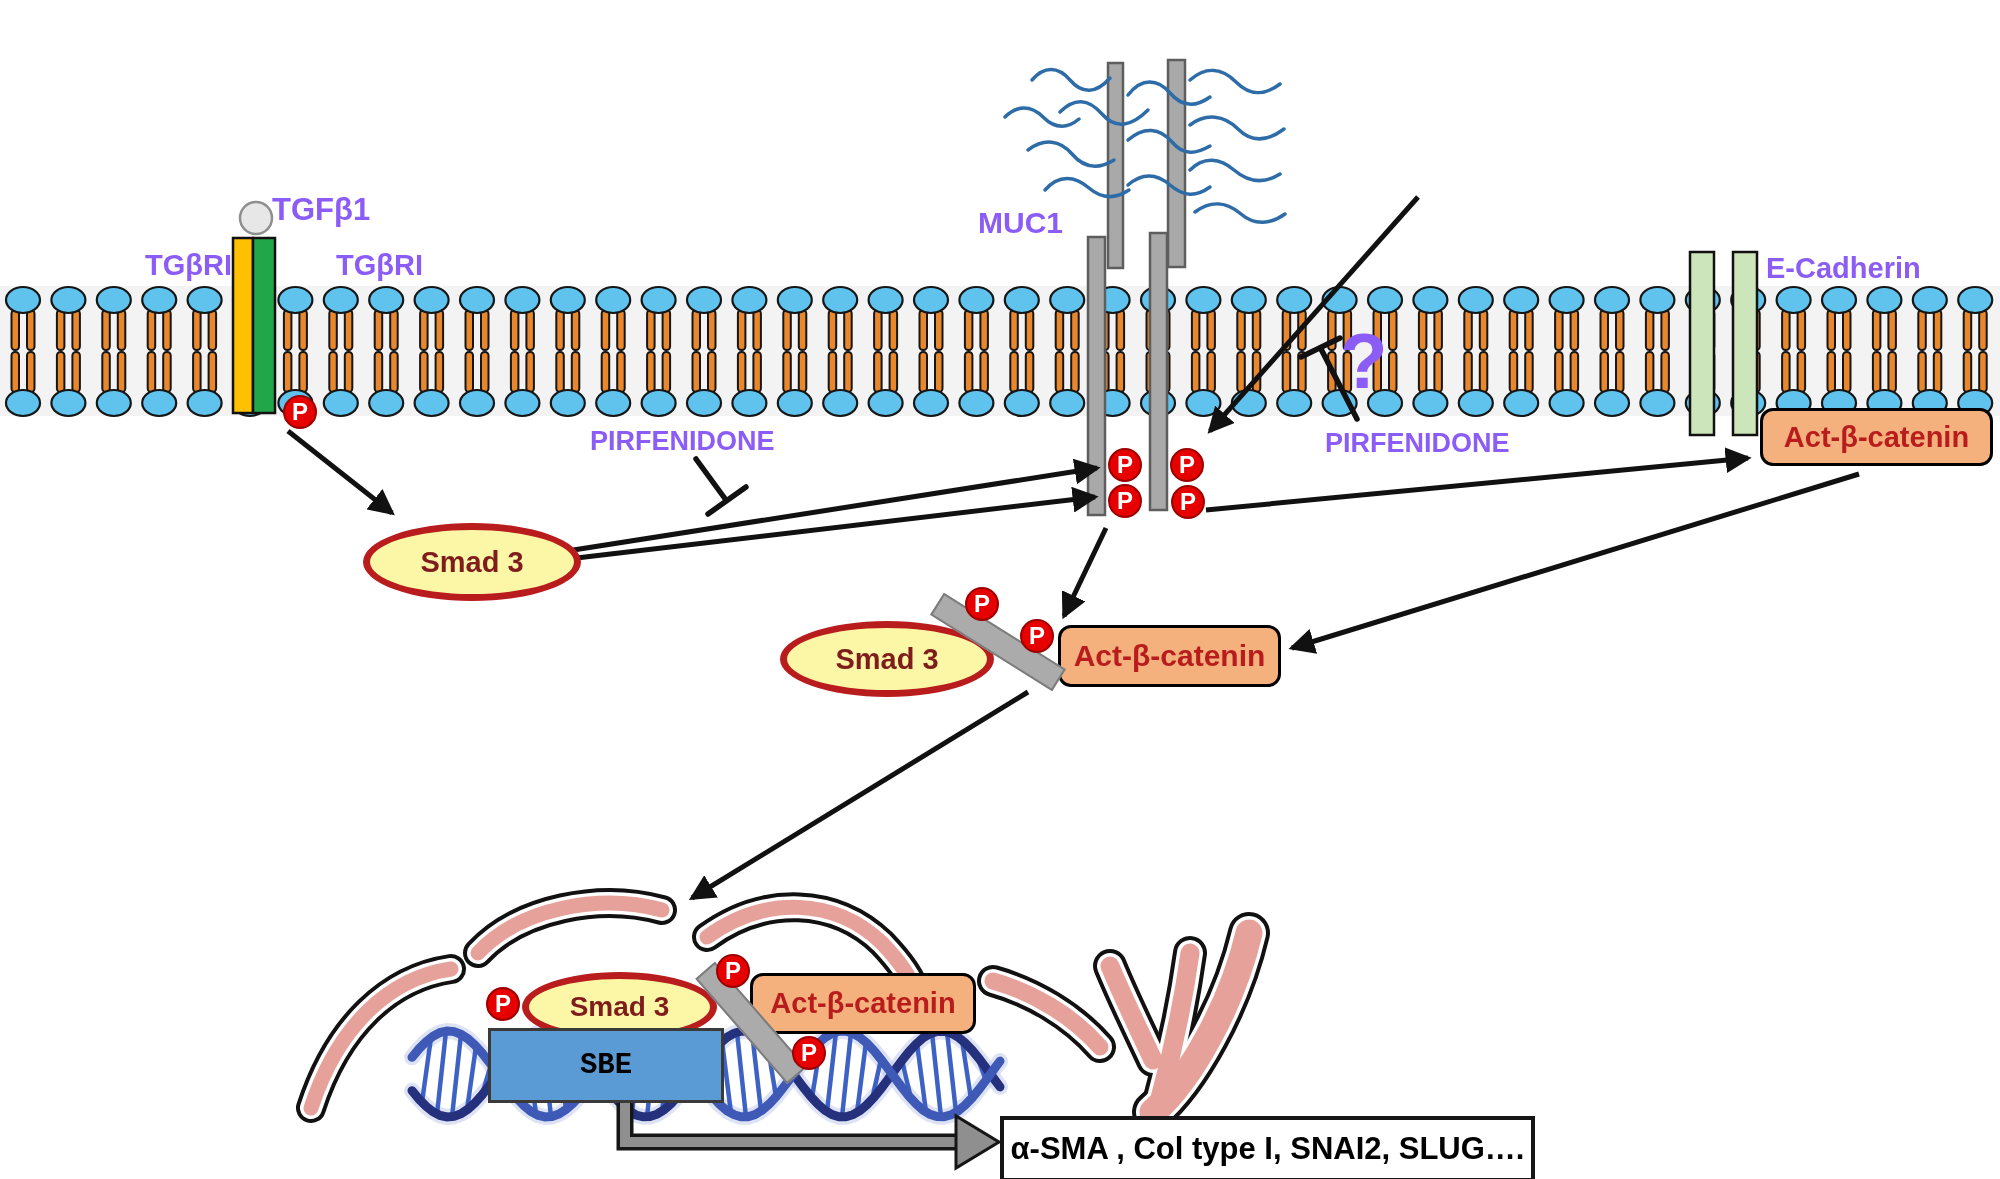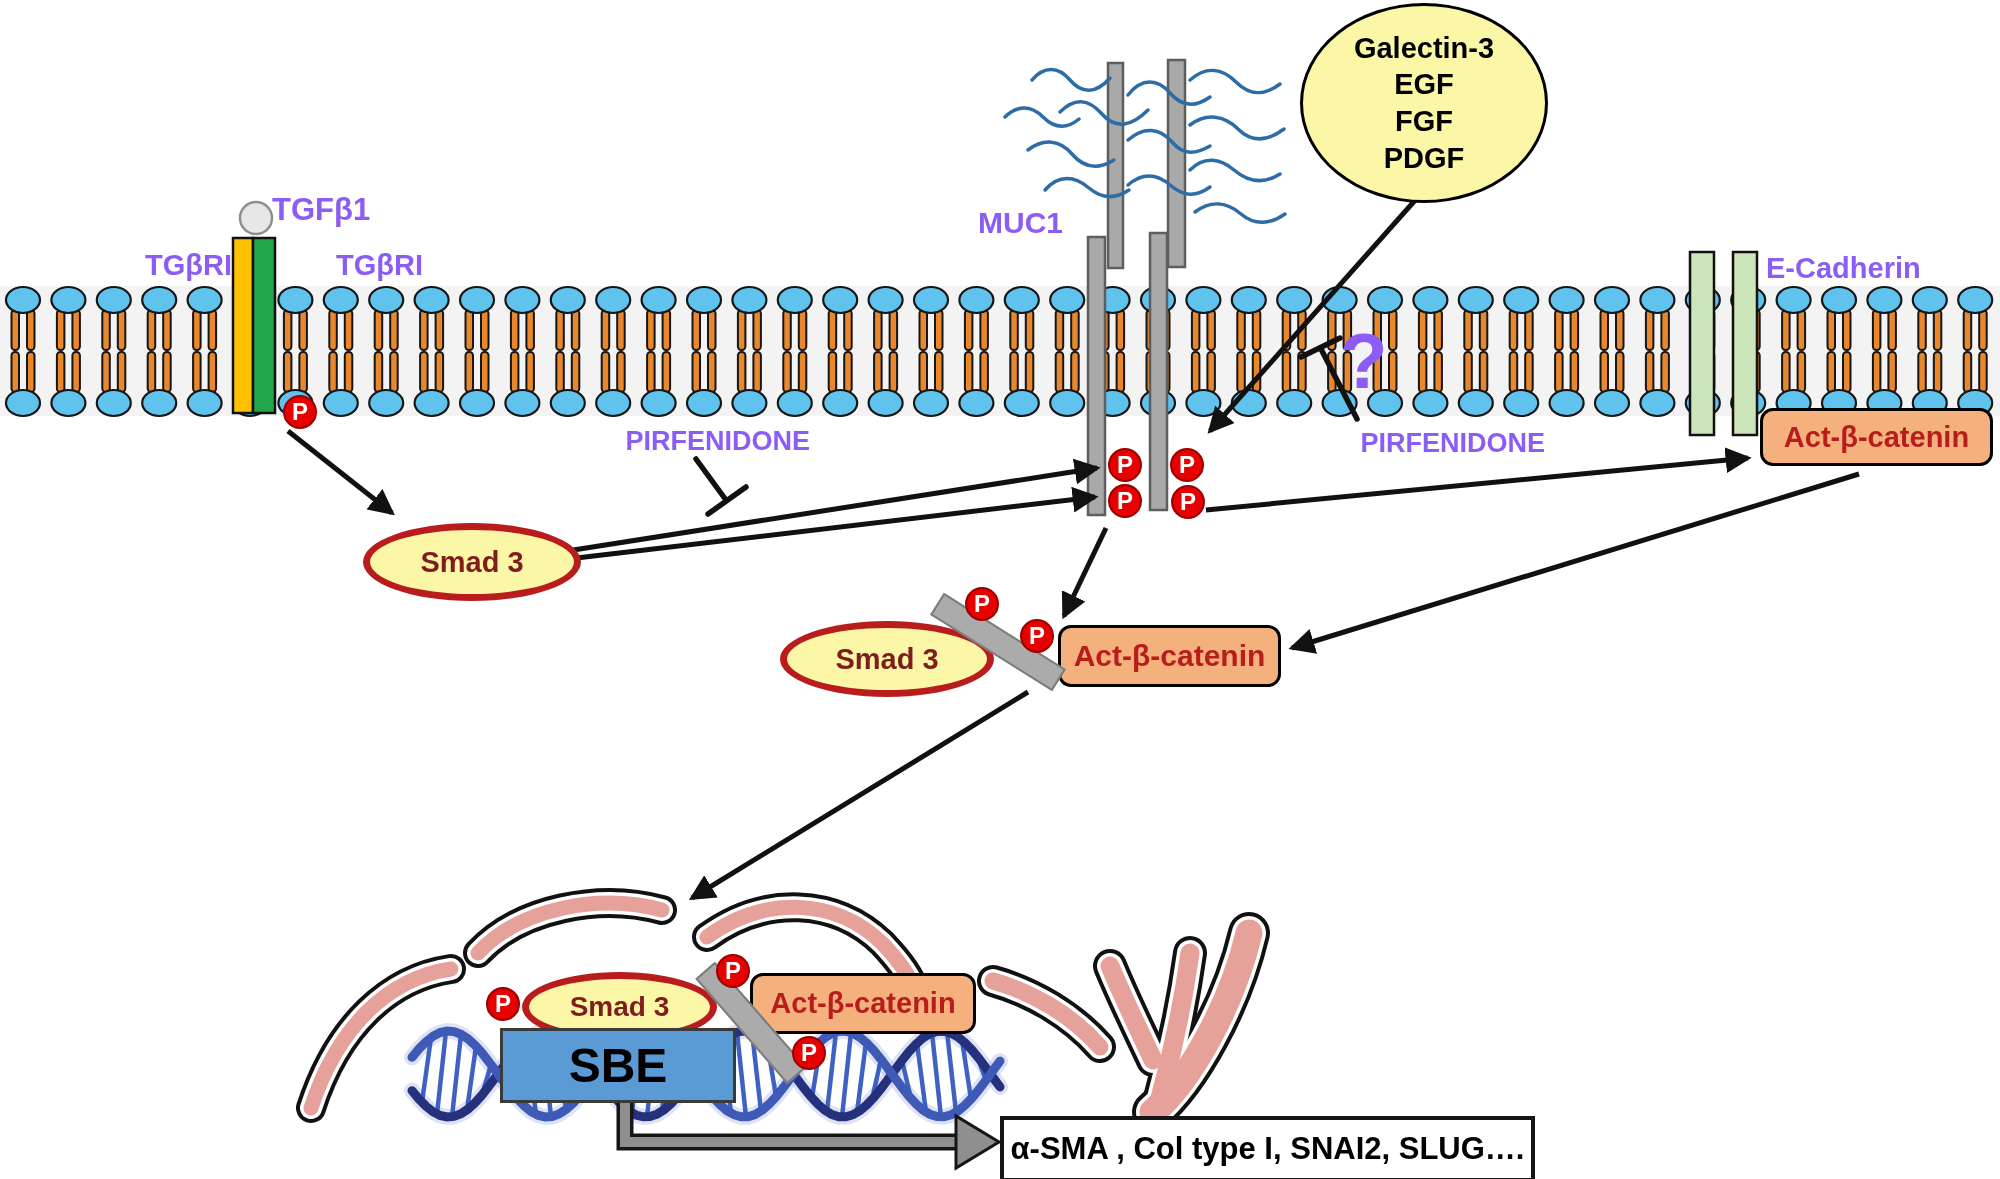--- a/index.html
+++ b/index.html
@@ -1,20 +1,20 @@
 <!DOCTYPE html>
 <html><head>
 <meta charset="utf-8">
 <style>
   html,body{margin:0;padding:0;background:#fff;}
   #stage{position:relative;width:2000px;height:1179px;background:#fff;overflow:hidden;
          font-family:"Liberation Sans",sans-serif;}
   svg{position:absolute;left:0;top:0;z-index:1;}
   .lbl{position:absolute;font-weight:bold;color:#8b5cf6;z-index:6;white-space:nowrap;}
-  .center{text-align:right;}
+  .center{text-align:left;}
   .ellipse{position:absolute;border:7px solid #b91c1c;border-radius:50%;
            background:var(--yellow);display:flex;align-items:center;justify-content:center;
            font-weight:bold;color:#7f1d1d;z-index:3;}
   .actbox{position:absolute;border:3px solid #000;border-radius:13px;background:var(--act);
           display:flex;align-items:center;justify-content:center;font-weight:bold;color:#b91c1c;z-index:3;}
   .sbebox{position:absolute;border:3px solid #3a3a3a;background:var(--sbe);
           display:flex;align-items:center;justify-content:center;font-weight:bold;color:#000;z-index:3;}
   .outbox{position:absolute;border:4px solid #161616;background:#fff;
           display:flex;align-items:center;justify-content:center;font-weight:bold;color:#000;z-index:3;}
   .bubble{position:absolute;border:3px solid #000;border-radius:50%;background:var(--yellow);
@@ -445,39 +445,33 @@
 
   <div class="lbl" style="left:272px;top:192px;font-size:31px;">TGFβ1</div>
   <div class="lbl" style="left:120px;top:249px;width:112px;text-align:right;font-size:29px;">TGβRI</div>
   <div class="lbl" style="left:288px;top:249px;font-size:29px;margin-left:48px;">TGβRI</div>
   <div class="lbl" style="left:978px;top:206px;font-size:30px;text-align:right;">MUC1</div>
   <div class="lbl center" style="left:590px;top:426px;width:220px;font-size:27px;">PIRFENIDONE</div>
   <div class="lbl center" style="left:1325px;top:428px;width:220px;font-size:27px;">PIRFENIDONE</div>
   <div class="lbl" style="left:1340px;top:322px;font-size:78px;line-height:1;">?</div>
   <div class="lbl" style="left:1766px;top:252px;font-size:29px;">E-Cadherin</div>
 
-  <div class="bubble" style="left:1300px;top:3px;width:242px;height:194px;font-size:29px;">
-    <span>Galectin-3</span>
-    <span>EGF</span>
-    <span>FGF</span>
-    <span>PDGF</span>
-  </div>
 
   <div class="ellipse" style="left:363px;top:523px;width:204px;height:64px;font-size:29px;">Smad 3</div>
   <div class="ellipse" style="left:780px;top:621px;width:200px;height:62px;font-size:29px;">Smad 3</div>
   <div class="ellipse" style="left:522px;top:972px;width:181px;height:56px;font-size:28px;">Smad 3</div>
 
   <div class="actbox" style="left:1760px;top:408px;width:227px;height:52px;font-size:29px;">Act-β-catenin</div>
   <div class="actbox" style="left:1058px;top:625px;width:217px;height:56px;font-size:30px;">Act-β-catenin</div>
   <div class="actbox" style="left:750px;top:973px;width:220px;height:55px;font-size:29px;">Act-β-catenin</div>
 
   <div class="graybar" style="left:926px;top:629px;width:140px;height:22px;transform:rotate(32deg);"></div>
   <div class="graybar" style="left:681px;top:1010px;width:136px;height:22px;transform:rotate(49deg);"></div>
 
-  <div class="sbebox" style="left:500px;top:1028px;width:230px;height:69px;font-size:48px;">SBE</div>
+  <div class="sbebox" style="left:488px;top:1028px;width:230px;height:69px;font-size:29px;font-family:Liberation Mono, monospace;">SBE</div>
 
   <div class="outbox" style="left:1000px;top:1116px;width:527px;height:58px;font-size:31px;">α-SMA , Col type I, SNAI2, SLUG….</div>
 
   <div class="pbadge" style="left:283px;top:395px;">P</div>
   <div class="pbadge" style="left:1108px;top:448px;">P</div>
   <div class="pbadge" style="left:1170px;top:448px;">P</div>
   <div class="pbadge" style="left:1108px;top:484px;">P</div>
   <div class="pbadge" style="left:1171px;top:485px;">P</div>
   <div class="pbadge" style="left:965px;top:587px;">P</div>
   <div class="pbadge" style="left:1020px;top:619px;">P</div>

